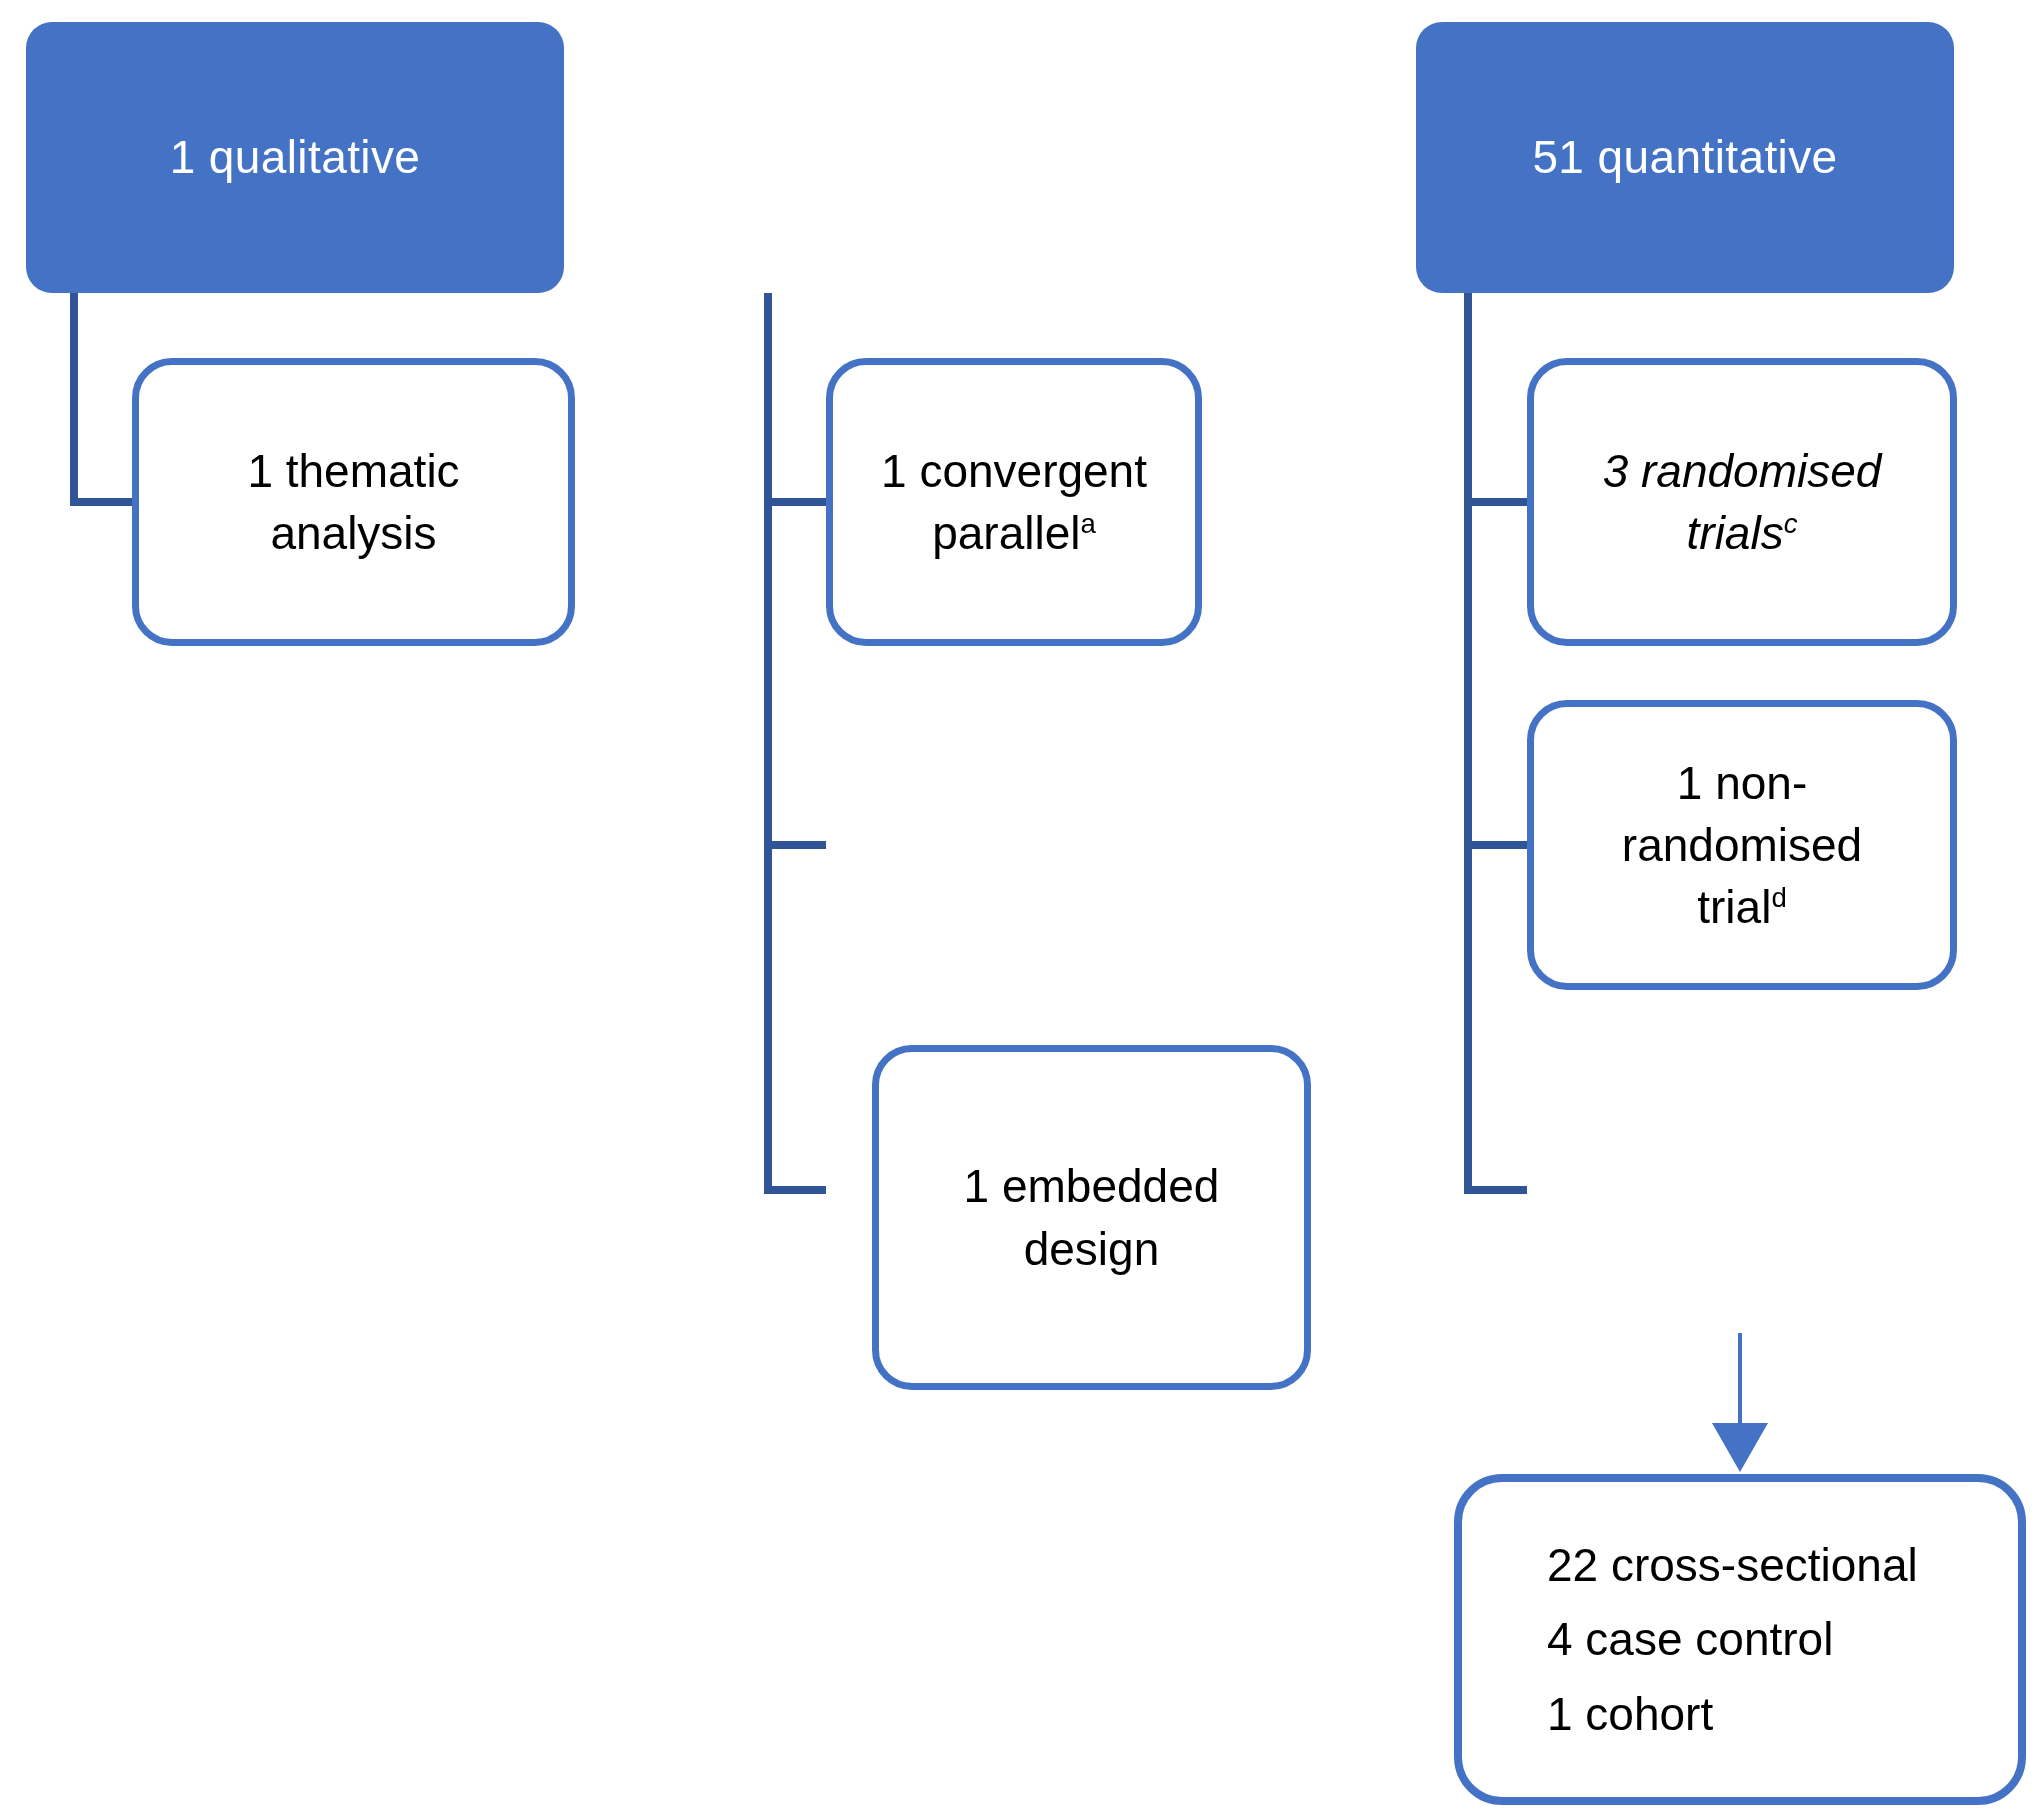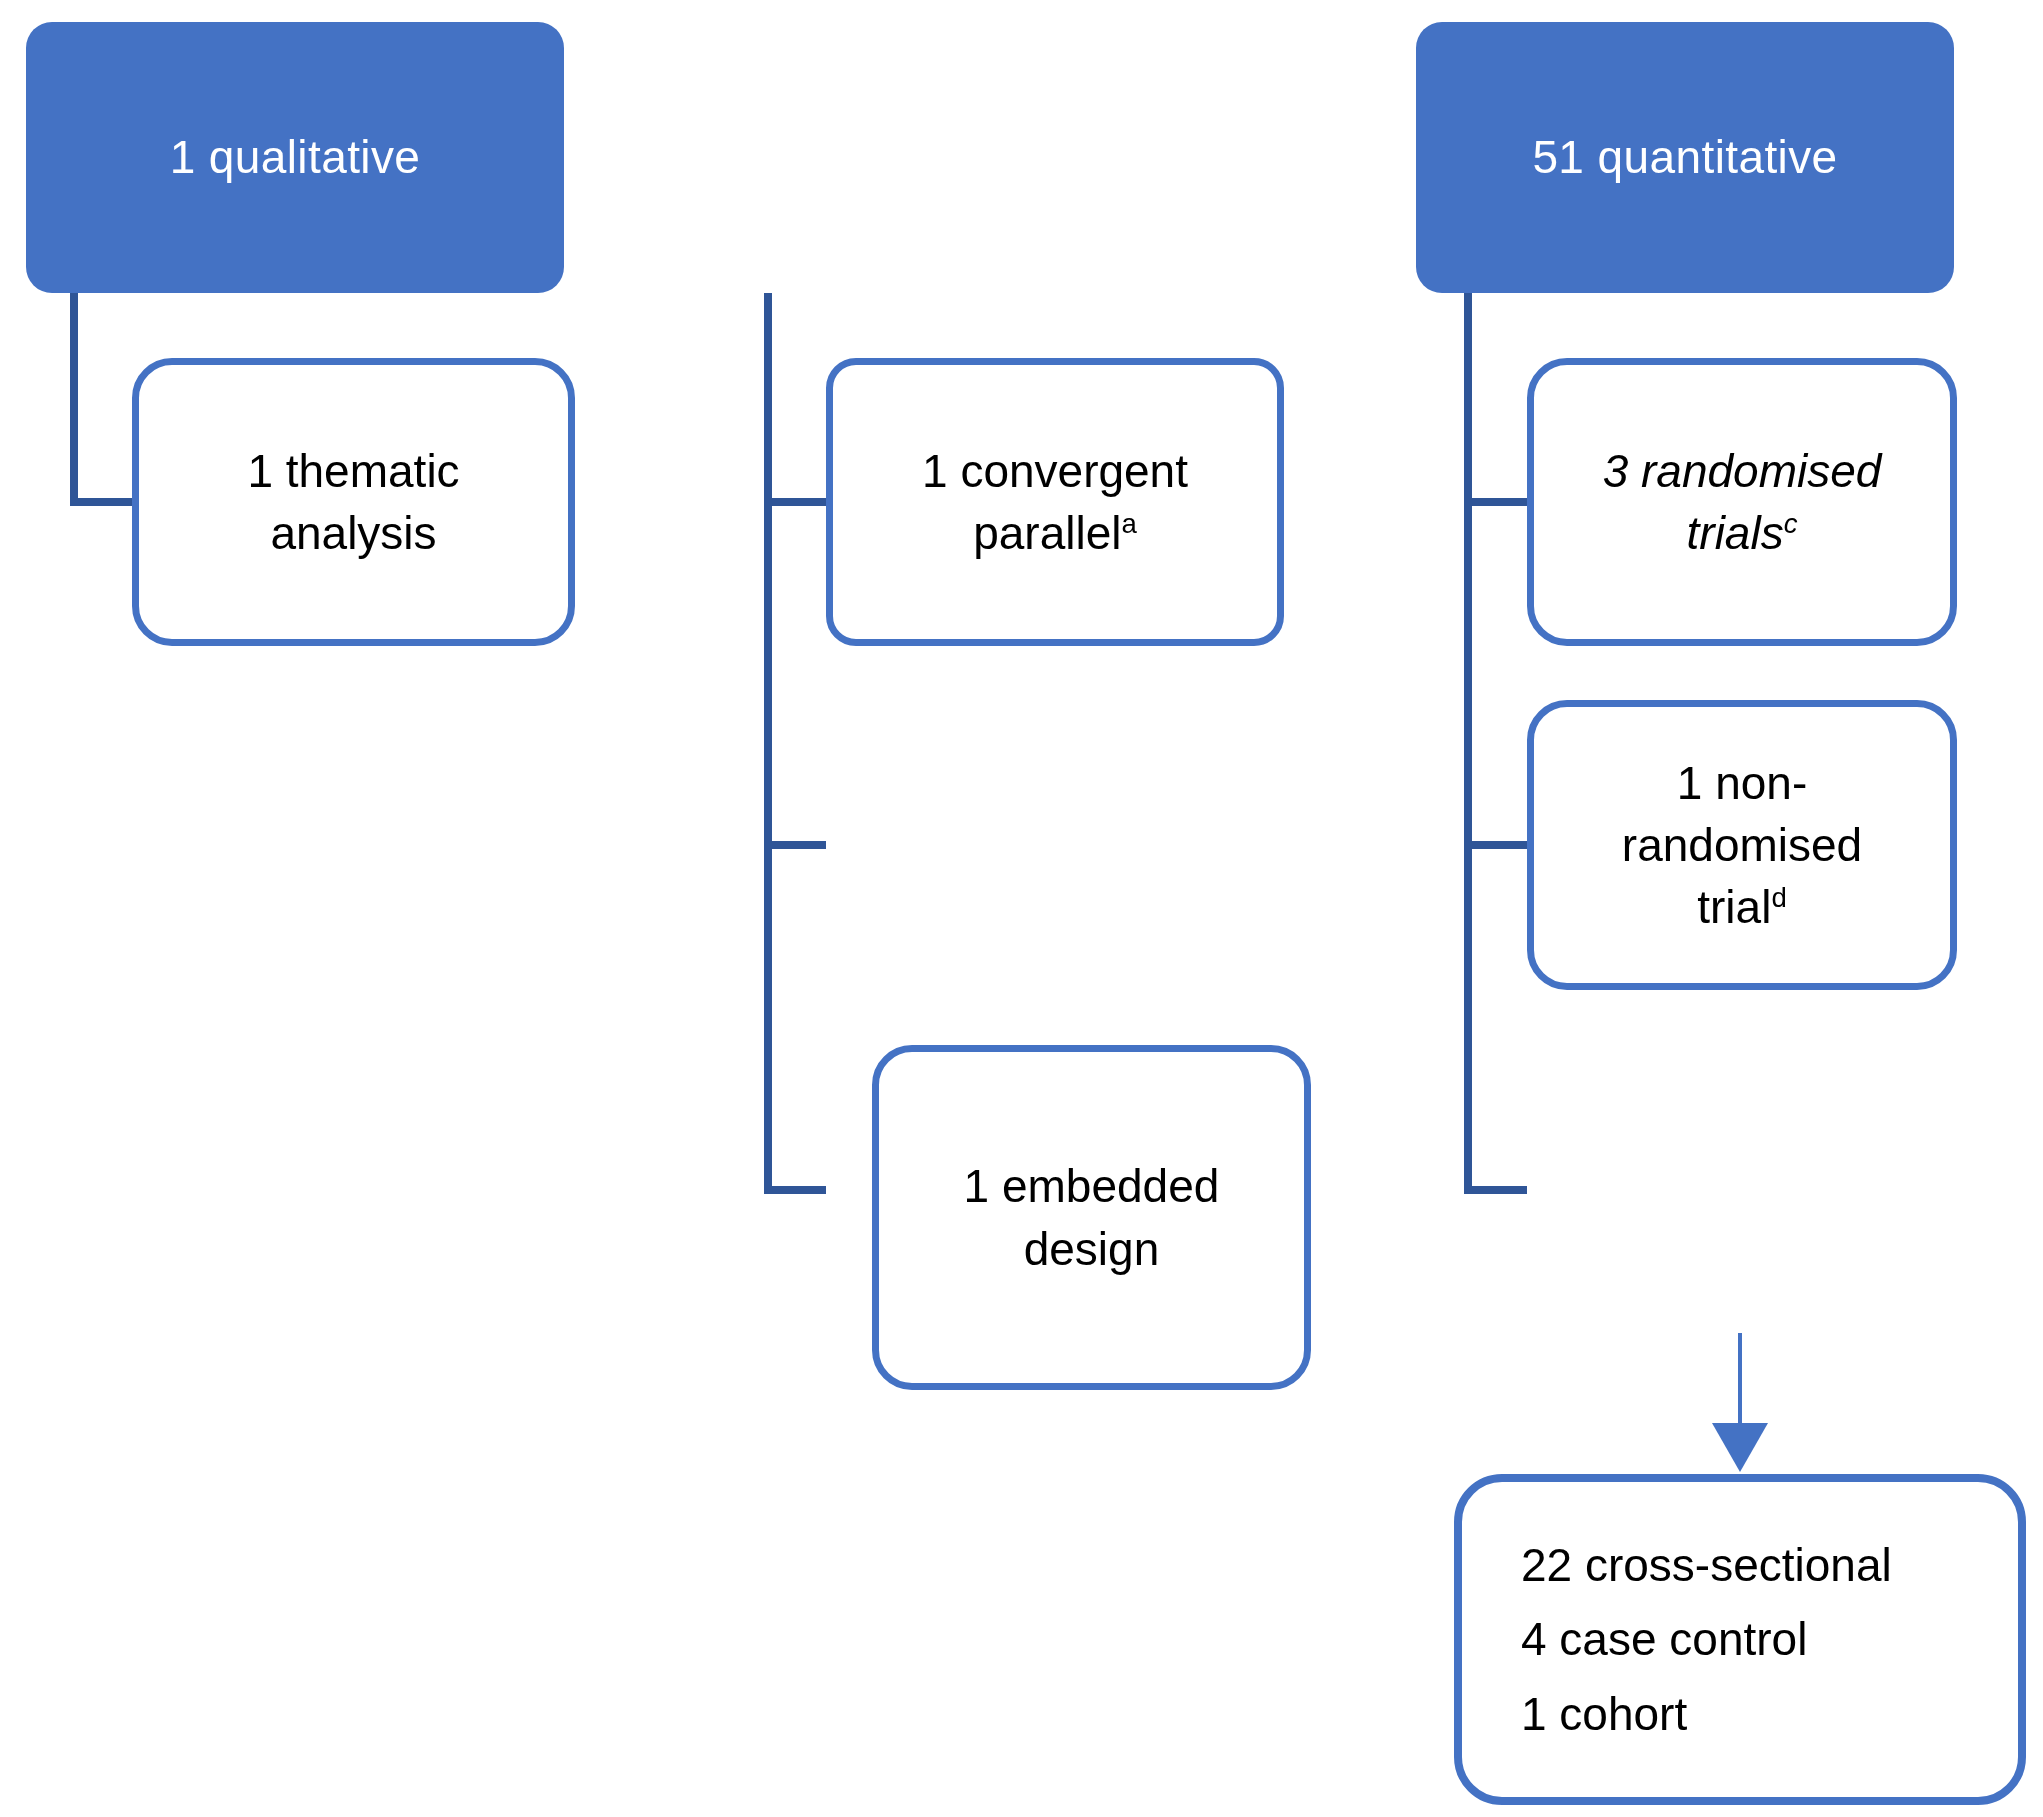--- a/index.html
+++ b/index.html
@@ -44,21 +44,21 @@
     background: #ffffff;
     border: 8.6px solid var(--box-border, #4472C4);
     border-radius: 48px;
     display: flex;
     flex-direction: column;
     justify-content: center;
     align-items: flex-start;
     text-align: left;
     font-size: 46px;
     line-height: 1.62;
-    padding-left: 59px;
+    padding-left: 85px;
     box-sizing: border-box;
   }
   .vline, .hline {
     position: absolute;
     background: var(--connector, #2F5597);
   }
   .arrow-line {
     position: absolute;
     background: var(--arrow, #4472C4);
   }
@@ -90,21 +90,21 @@
   <div class="vline" style="left:1464px; top:293px; width:7.7px; height:901px;"></div>
   <div class="hline" style="left:1464px; top:498px; width:63px; height:7.7px;"></div>
   <div class="hline" style="left:1464px; top:841px; width:63px; height:7.7px;"></div>
   <div class="hline" style="left:1464px; top:1186px; width:63px; height:7.7px;"></div>
 
   <div class="box" style="left:132px; top:358px; width:443px; height:288px;">
     <div><span class="txt">1 thematic
 analysis</span><sup></sup></div>
   </div>
 
-  <div class="box" style="left:826px; top:358px; width:458px; height:288px;border-radius:30px;">
+  <div class="box" style="left:826px; top:358px; width:376px; height:288px;">
     <div><span class="txt">1 convergent
 parallel</span><sup>a</sup></div>
   </div>
   <div class="box" style="left:826px; top:1045px; width:439px; height:345px;margin-left:46px;">
     <div><span class="txt">1 embedded
 design</span><sup></sup></div>
   </div>
 
   <div class="box" style="left:1527px; top:358px; width:430px; height:288px;font-style:italic;">
     <div><span class="txt">3 randomised

